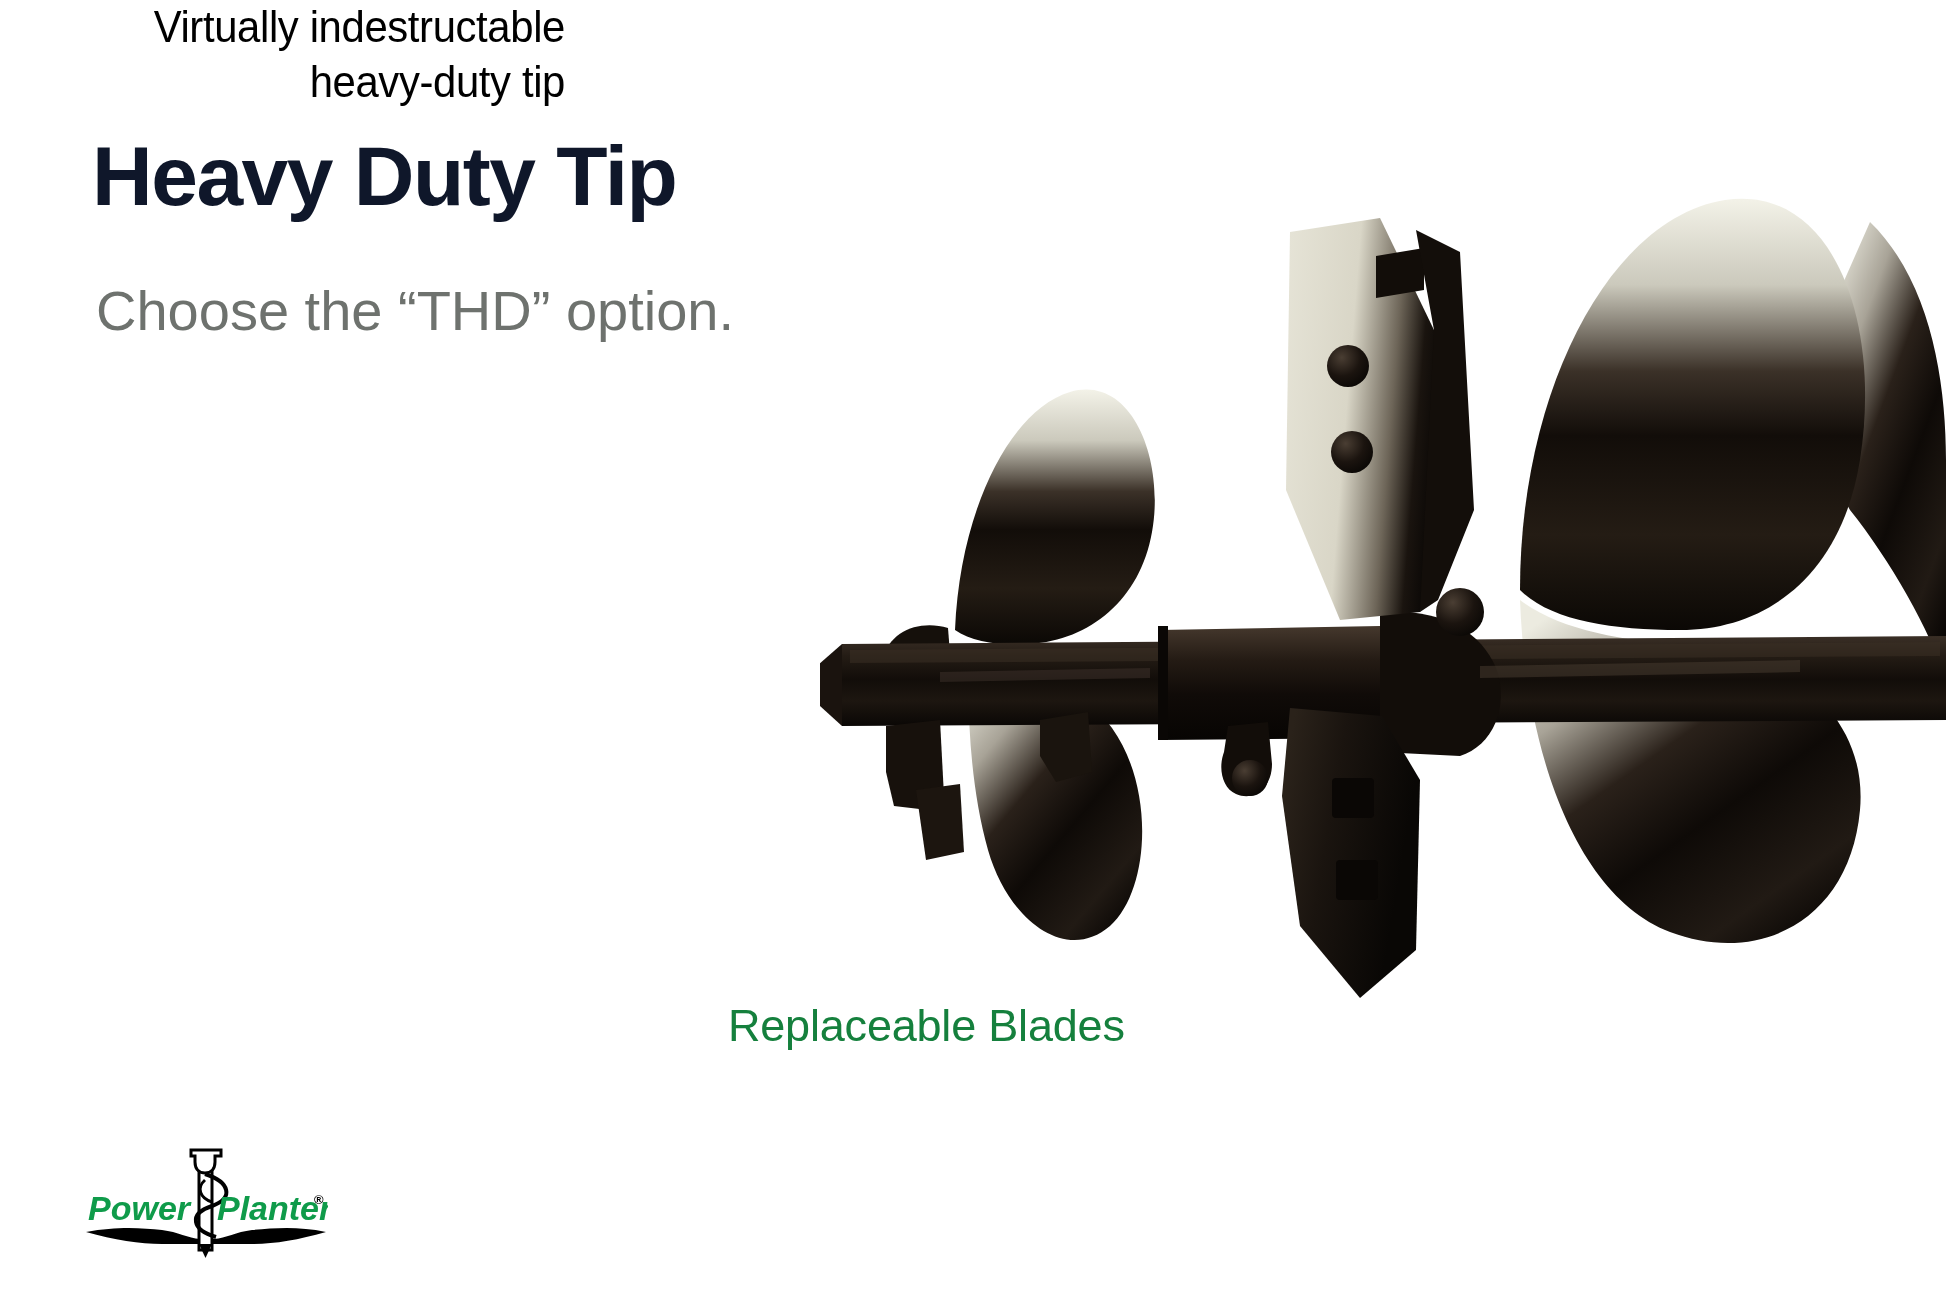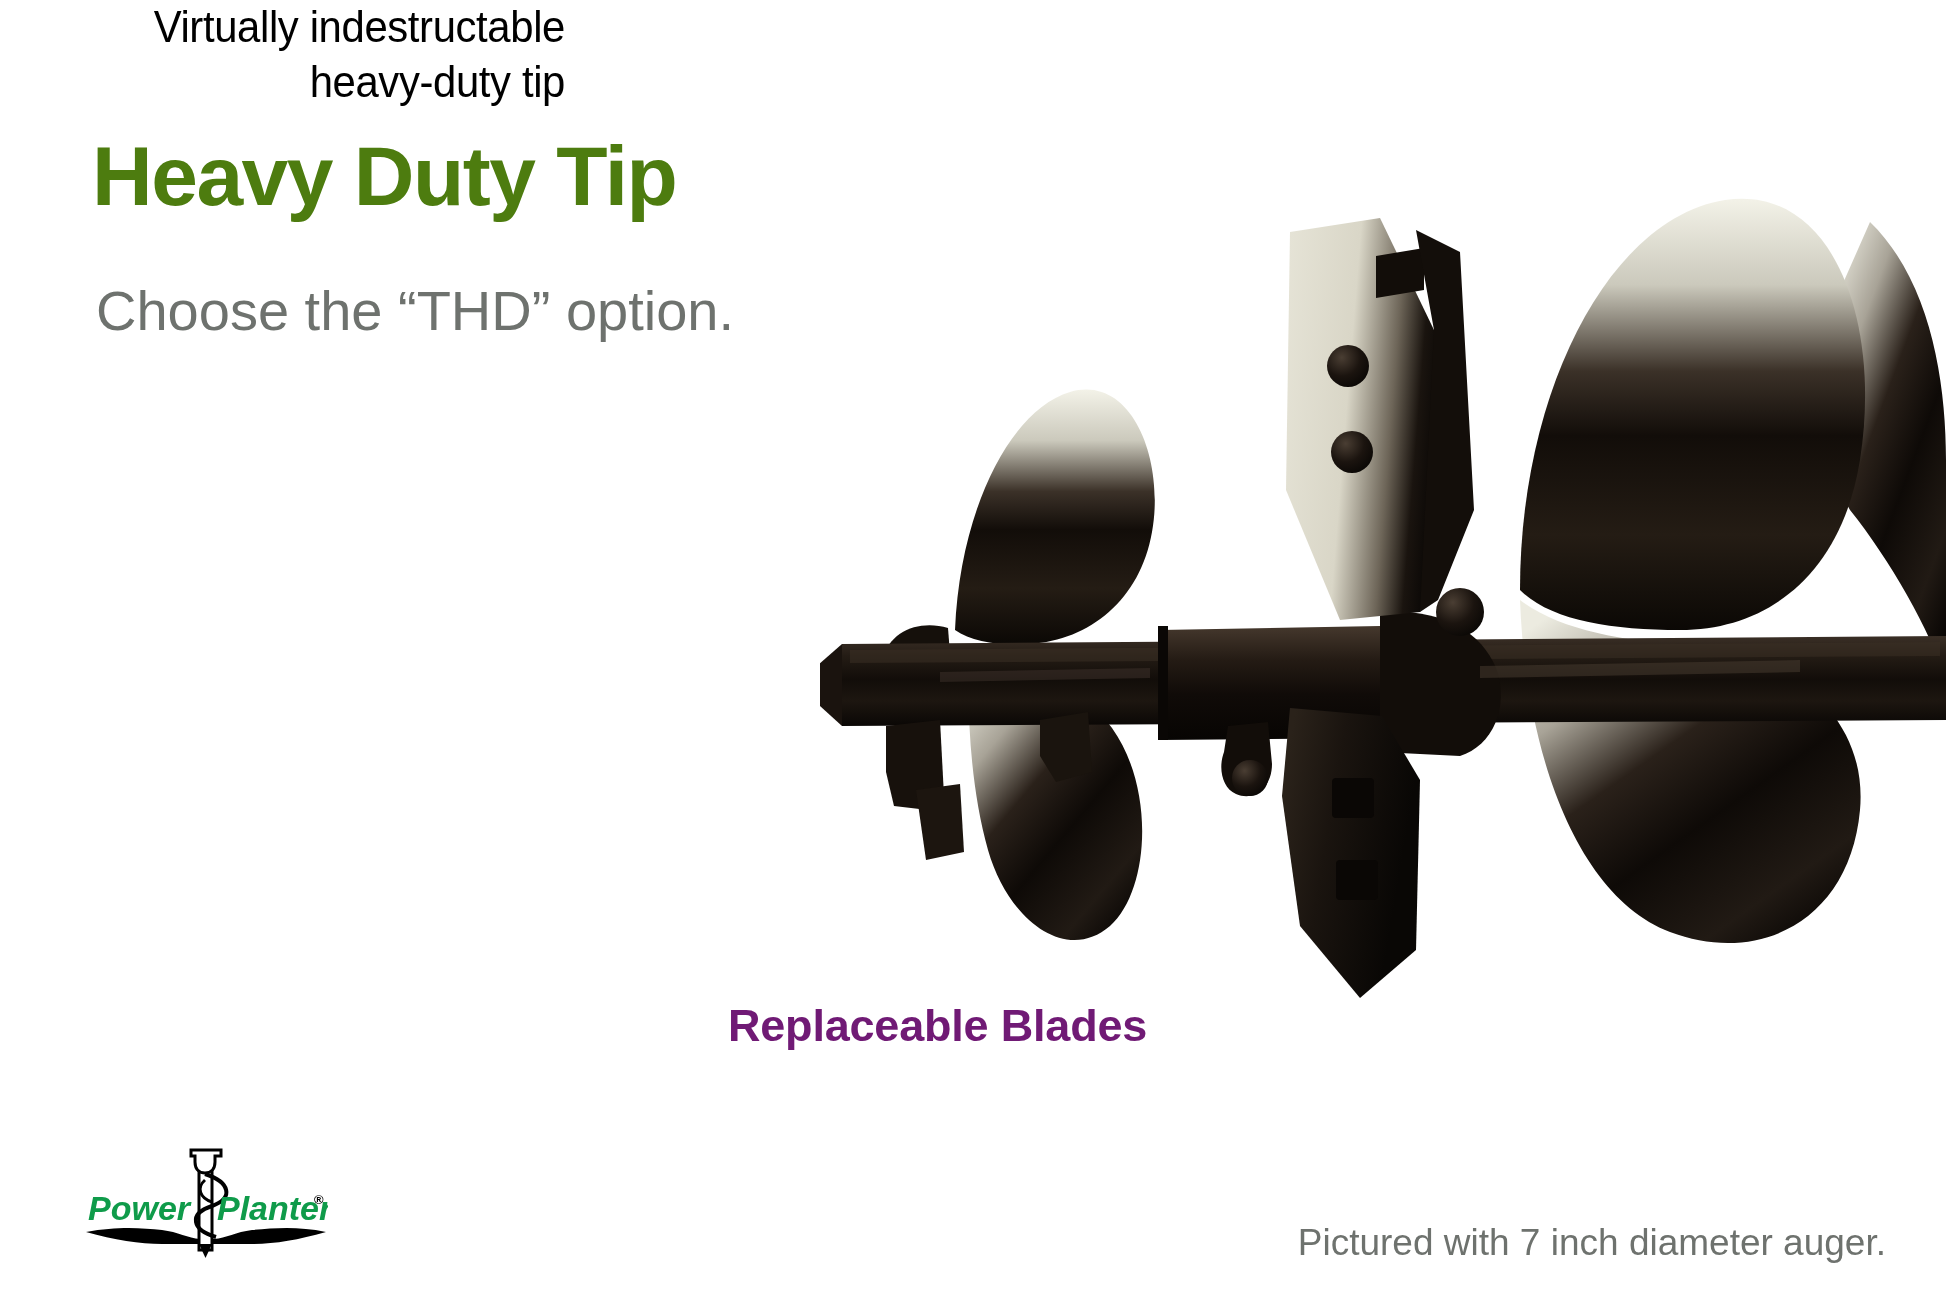--- a/index.html
+++ b/index.html
@@ -21,39 +21,39 @@
 
   
   #headline {
     position: absolute;
     left: 92px;
     top: 78px;
     font-size: 84px;
     line-height: 1.02;
     font-weight: bold;
     letter-spacing: -1.5px;
-    color: #4d7c0f;
+    color: #0f172a;
     white-space: nowrap;
   }
   #subhead {
     position: absolute;
     left: 96px;
     top: 224px;
     font-size: 56px;
     line-height: 1.1;
     font-weight: normal;
     color: #6e726e;
     white-space: nowrap;
   }
 
   
   .callout-label {
     position: absolute;
-    color: #701a75;
-    font-weight: bold;
+    color: #15803d;
+    font-weight: normal;
     white-space: nowrap;
   }
   #callout-tip {
     left: 150px;
     top: 598px;
     width: 565px;
     text-align: right;
     font-size: 45px;
     line-height: 1.22;
     letter-spacing: -0.4px;
@@ -230,21 +230,20 @@
 
   <div id="callout-tip">
     <span>Virtually indestructable</span><br>
     <span>heavy-duty tip</span>
   </div>
   <div id="leader-tip"></div>
 
   <div id="callout-blades" class="callout-label">Replaceable Blades</div>
   <div id="leader-blades"></div>
 
-  <div id="caption">Pictured with 7 inch diameter auger.</div>
 
   <div id="logo">
     <svg viewBox="0 0 244 118" xmlns="http://www.w3.org/2000/svg">
 
       <path d="M2 92 C34 86 58 88 78 90 C94 92 104 98 116 99 L130 99
                C142 98 152 92 168 90 C190 88 214 86 242 92
                C214 100 190 104 168 104 L78 104 C56 104 30 100 2 92 Z" fill="#000000"></path>
 
       <rect x="115" y="18" width="13" height="92" fill="#ffffff" stroke="#000000" stroke-width="3"></rect>
 

